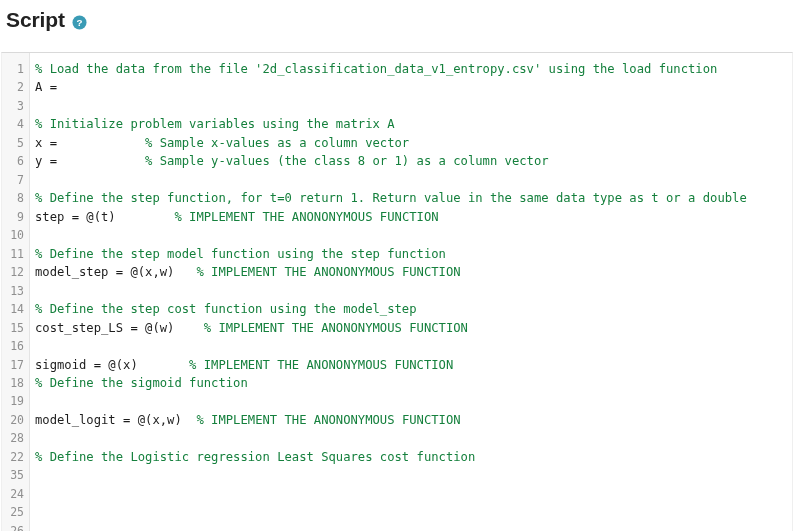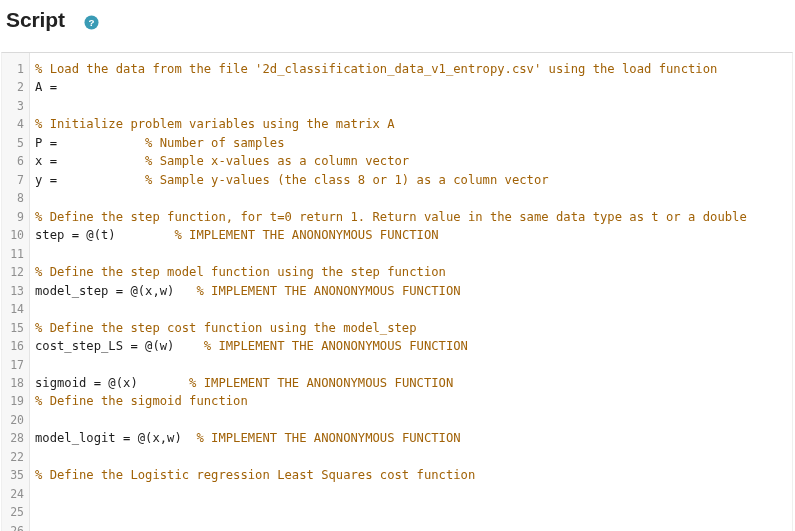--- a/index.html
+++ b/index.html
@@ -12,21 +12,21 @@
     height: 531px;
     overflow: hidden;
     font-family: "Liberation Sans", sans-serif;
     -webkit-font-smoothing: antialiased;
   }
 
   
   .page-header {
     display: flex;
     align-items: center;
-    gap: 19px;
+    gap: 7px;
     padding: 6px 0 0 6px;
     height: 34px;
     box-sizing: border-box;
   }
   .page-title {
     font-size: 21px;
     font-weight: bold;
     color: #222222;
     line-height: 26px;
     letter-spacing: -0.1px;
@@ -90,21 +90,21 @@
     overflow: hidden;
     position: relative;
     cursor: text;
   }
   .code-line {
     height: 18.48px;
     line-height: 18.48px;
     white-space: pre;
     color: #1a1a1a;
   }
-  .tok-comment { color: #a16207; }
+  .tok-comment { color: #15803d; }
   .tok-code { color: #1d1d1d; }
 </style>
 </head>
 <body>
 
 <div class="page-header">
   <span class="page-title">Script</span>
   <span class="help-icon" title="help">
     <svg width="15" height="15" viewBox="0 0 16 16" aria-hidden="true">
       <circle cx="8" cy="8" r="7.5" fill="#3a9bb5"></circle>
@@ -141,21 +141,20 @@
         <div class="ln">35</div>
         <div class="ln">24</div>
         <div class="ln">25</div>
         <div class="ln">26</div>
       </div>
     <div class="code-area" id="codeArea">
         <div class="code-line"><span class="tok-comment">% Load the data from the file '2d_classification_data_v1_entropy.csv' using the load function</span></div>
         <div class="code-line"><span class="tok-code">A = </span></div>
         <div class="code-line">&nbsp;</div>
         <div class="code-line"><span class="tok-comment">% Initialize problem variables using the matrix A</span></div>
-        <div class="code-line"><span class="tok-code">P =            </span><span class="tok-comment">% Number of samples</span></div>
         <div class="code-line"><span class="tok-code">x =            </span><span class="tok-comment">% Sample x-values as a column vector</span></div>
         <div class="code-line"><span class="tok-code">y =            </span><span class="tok-comment">% Sample y-values (the class 8 or 1) as a column vector</span></div>
         <div class="code-line">&nbsp;</div>
         <div class="code-line"><span class="tok-comment">% Define the step function, for t=0 return 1. Return value in the same data type as t or a double</span></div>
         <div class="code-line"><span class="tok-code">step = @(t)        </span><span class="tok-comment">% IMPLEMENT THE ANONONYMOUS FUNCTION</span></div>
         <div class="code-line">&nbsp;</div>
         <div class="code-line"><span class="tok-comment">% Define the step model function using the step function</span></div>
         <div class="code-line"><span class="tok-code">model_step = @(x,w)   </span><span class="tok-comment">% IMPLEMENT THE ANONONYMOUS FUNCTION</span></div>
         <div class="code-line">&nbsp;</div>
         <div class="code-line"><span class="tok-comment">% Define the step cost function using the model_step</span></div>

